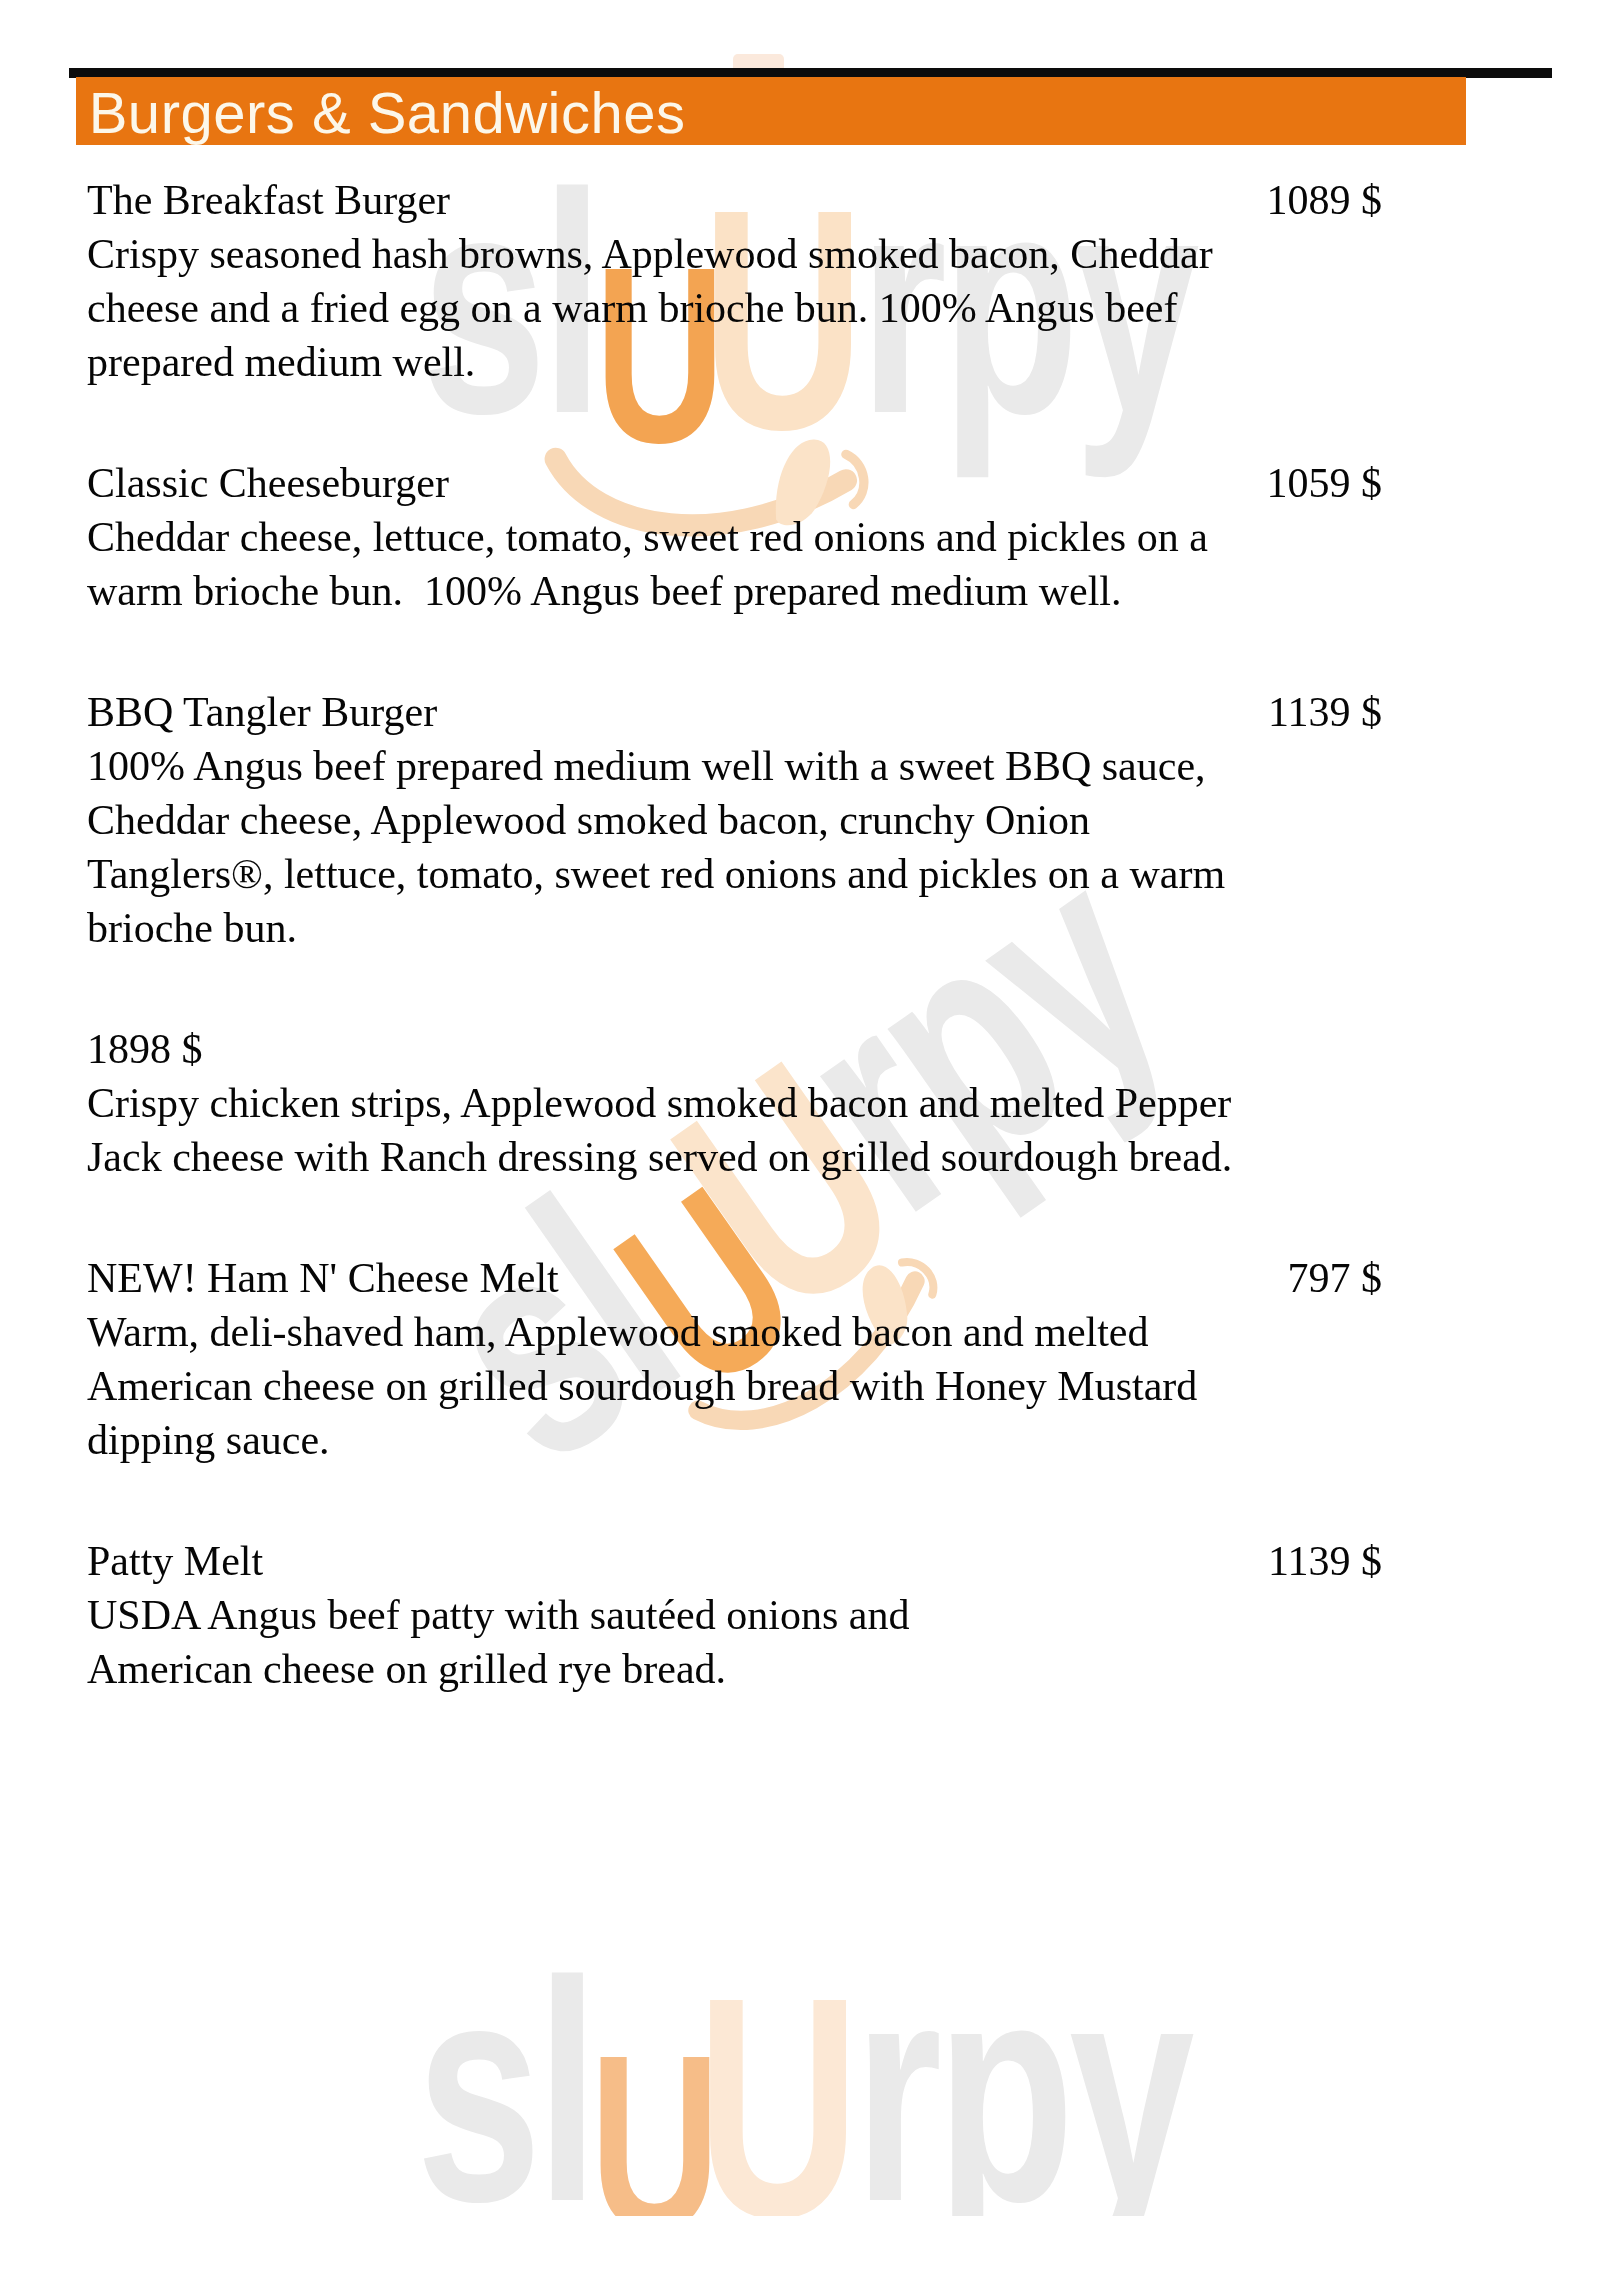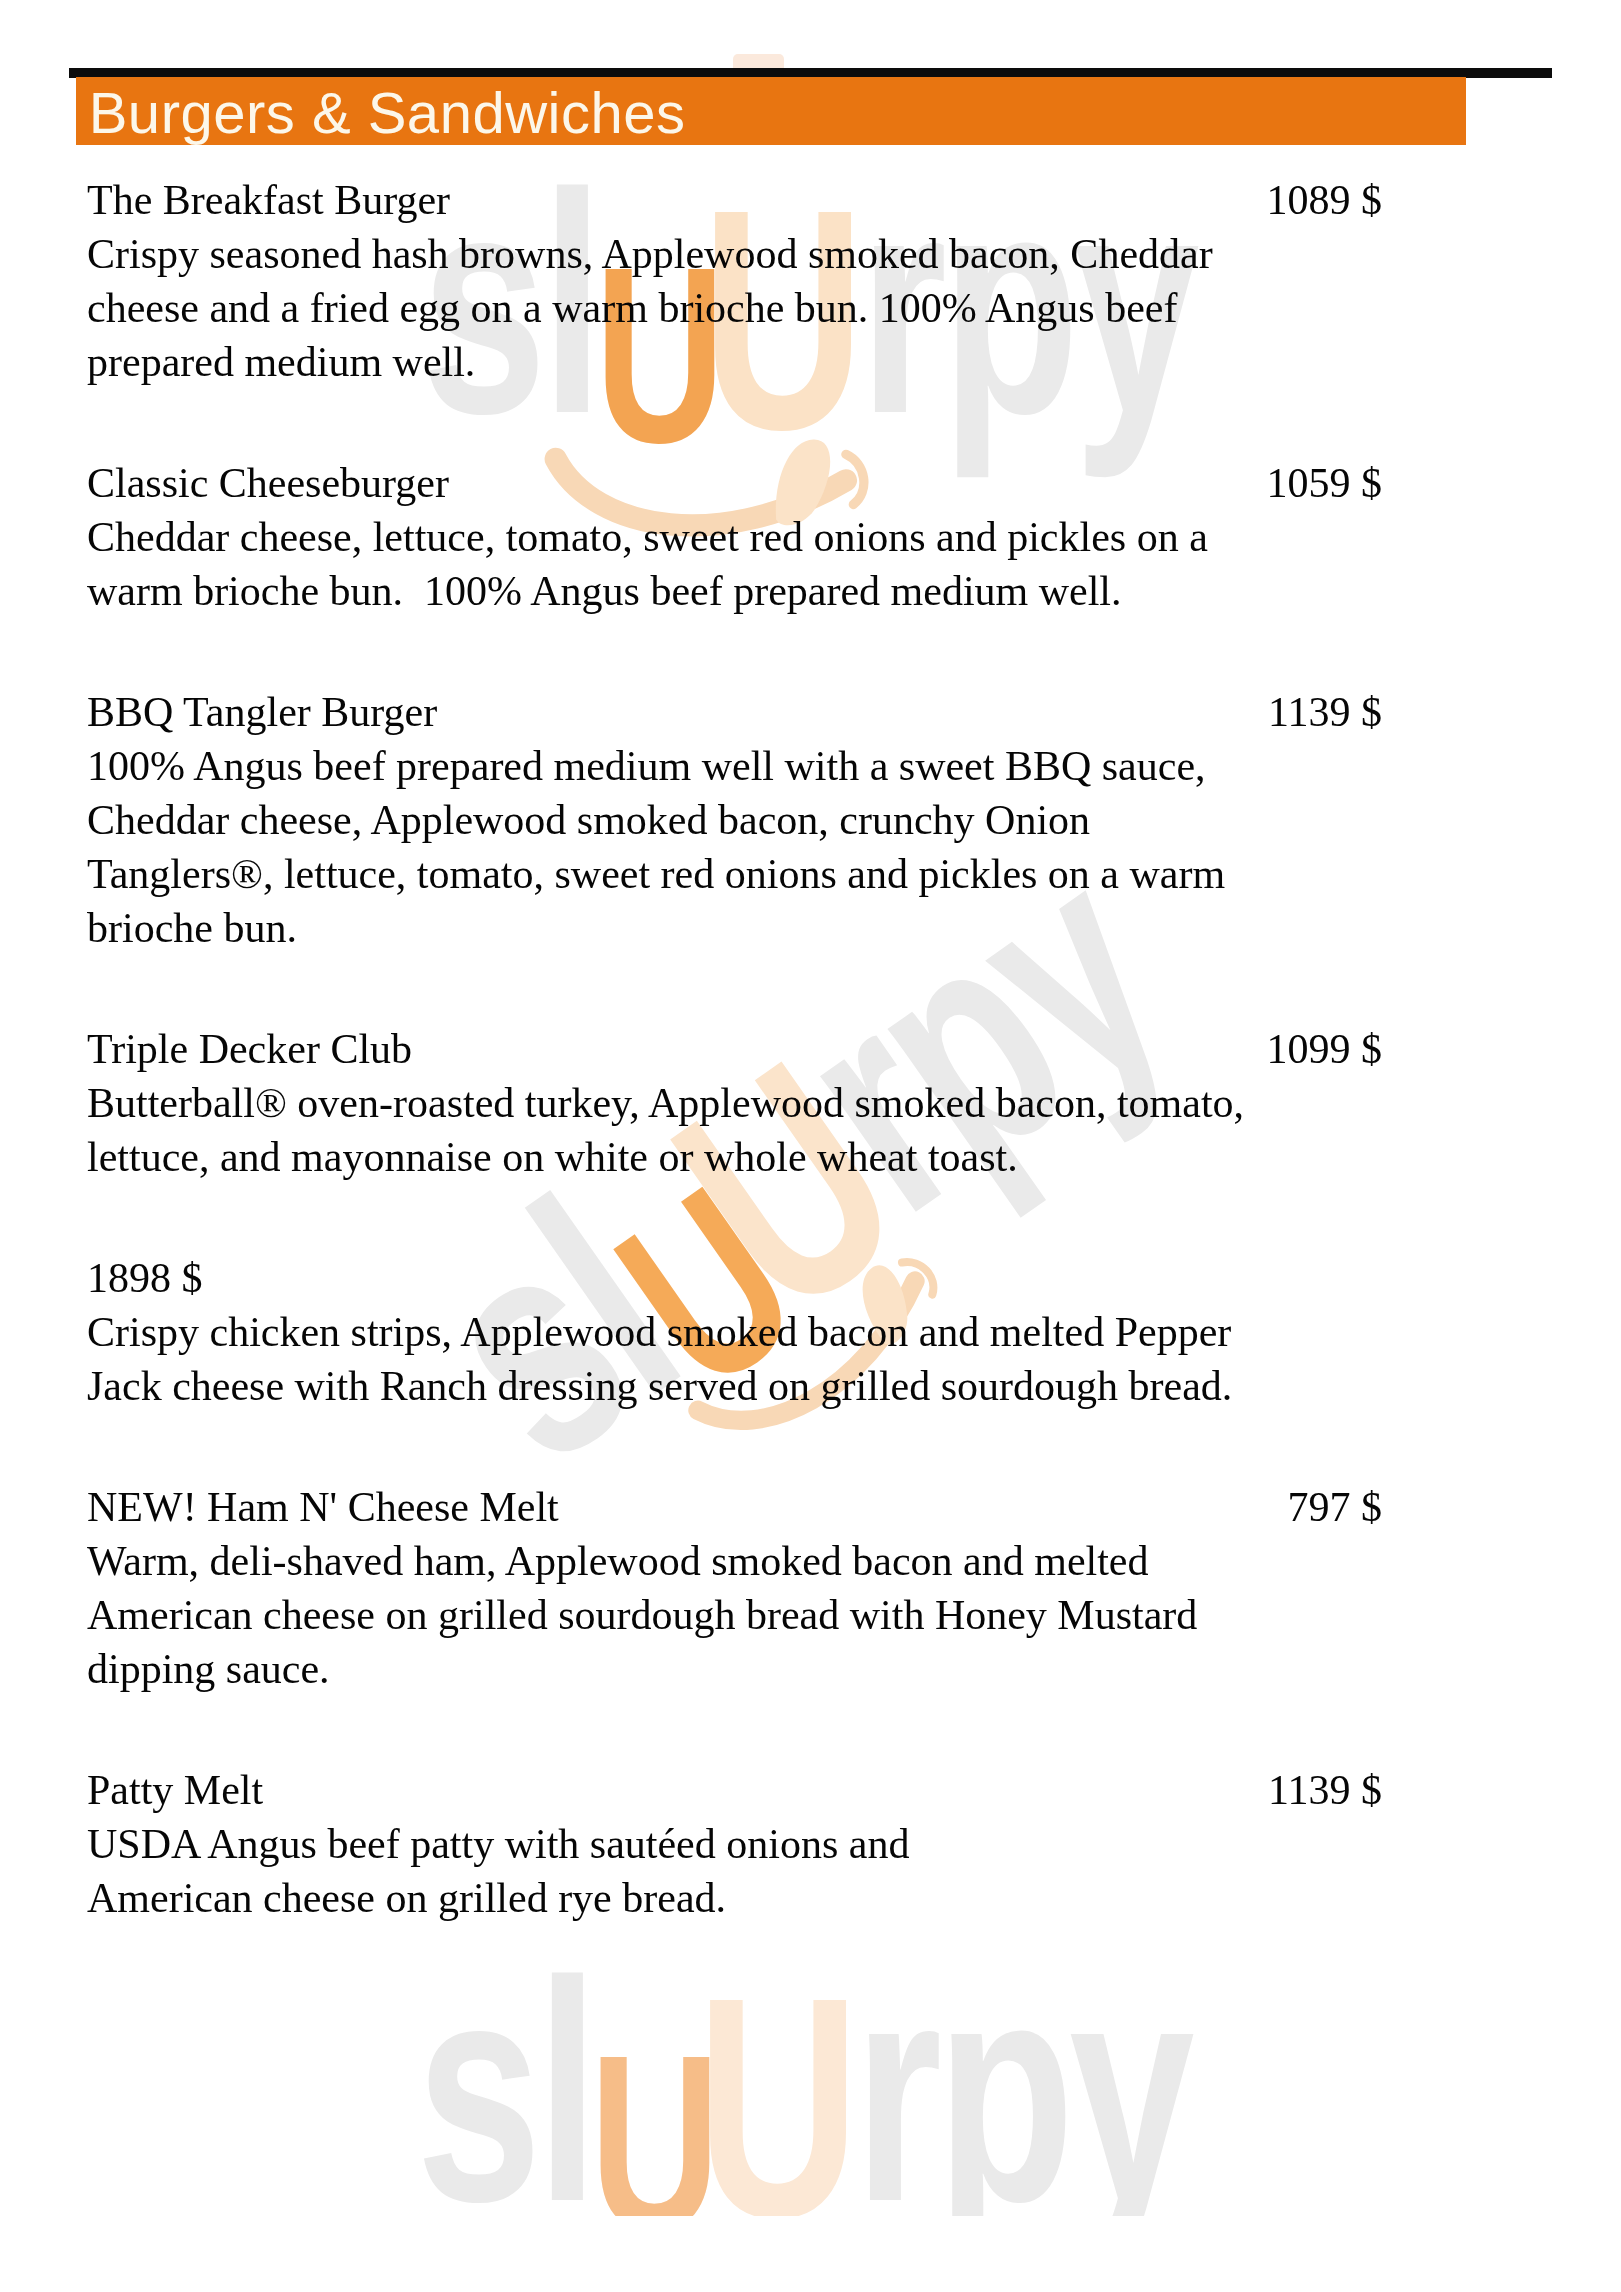--- a/index.html
+++ b/index.html
@@ -136,28 +136,20 @@
       <div class="item-head">
         <span class="item-name">BBQ Tangler Burger</span>
         <span class="item-price">1139 $</span>
       </div>
       <div class="item-desc">100% Angus beef prepared medium well with a sweet BBQ sauce,
 Cheddar cheese, Applewood smoked bacon, crunchy Onion
 Tanglers®, lettuce, tomato, sweet red onions and pickles on a warm
 brioche bun.</div>
     </div>
 
-    <div class="item">
-      <div class="item-head">
-        <span class="item-name">Triple Decker Club</span>
-        <span class="item-price">1099 $</span>
-      </div>
-      <div class="item-desc">Butterball® oven-roasted turkey, Applewood smoked bacon, tomato,
-lettuce, and mayonnaise on white or whole wheat toast.</div>
-    </div>
 
     <div class="item">
       <div class="item-head">
         <span class="item-price">1898 $</span>
       </div>
       <div class="item-desc">Crispy chicken strips, Applewood smoked bacon and melted Pepper
 Jack cheese with Ranch dressing served on grilled sourdough bread.</div>
     </div>
 
     <div class="item">

